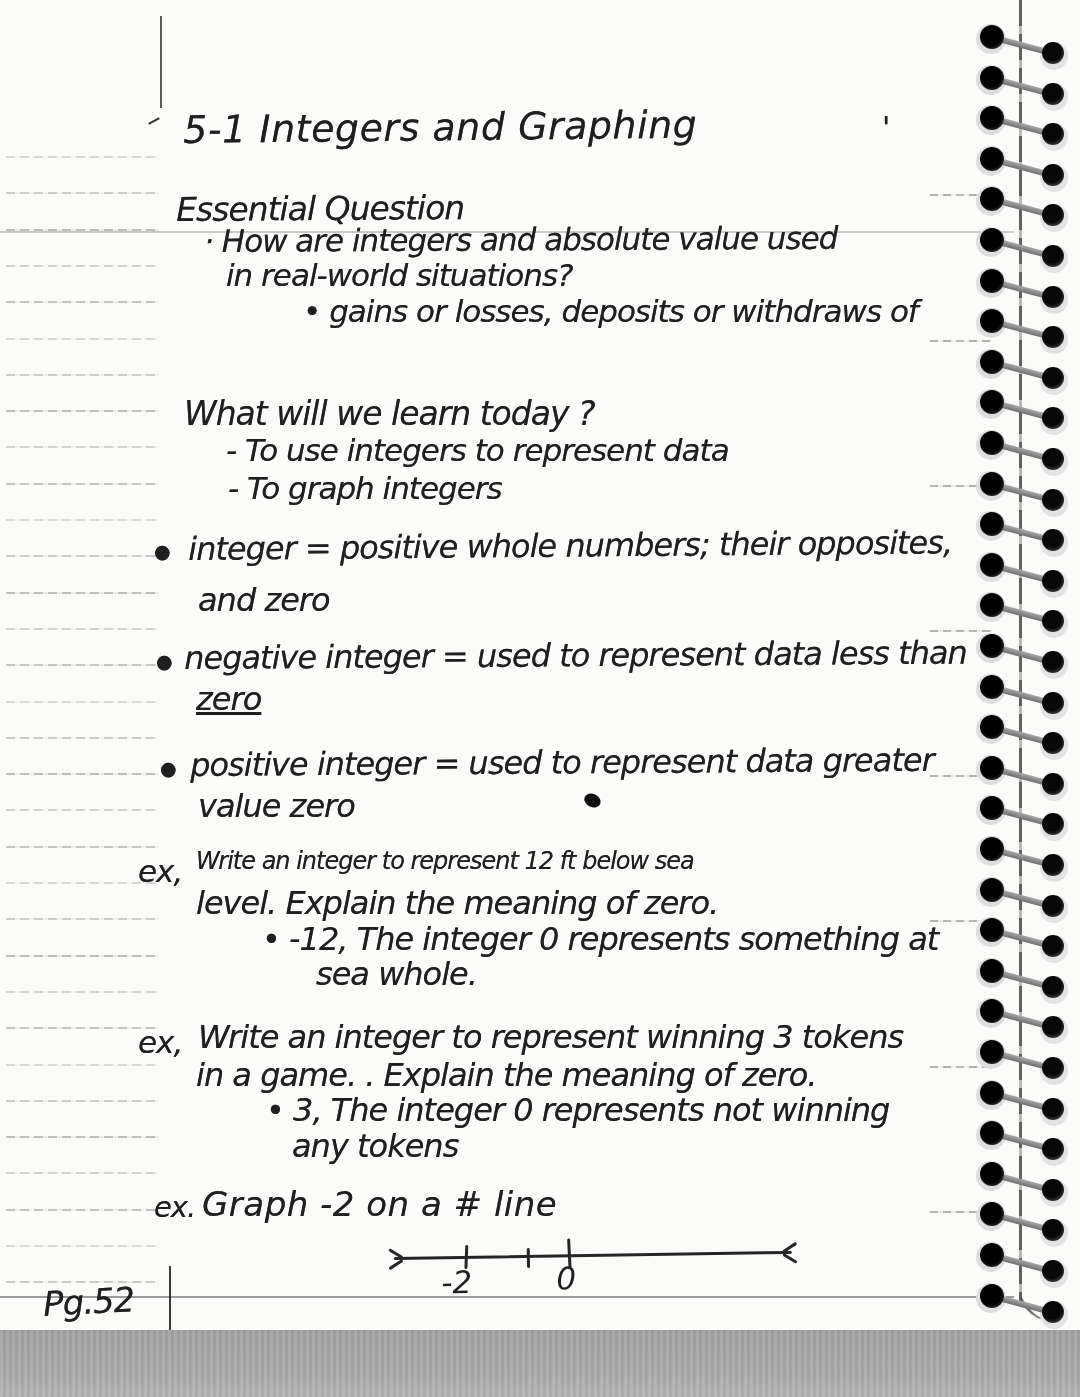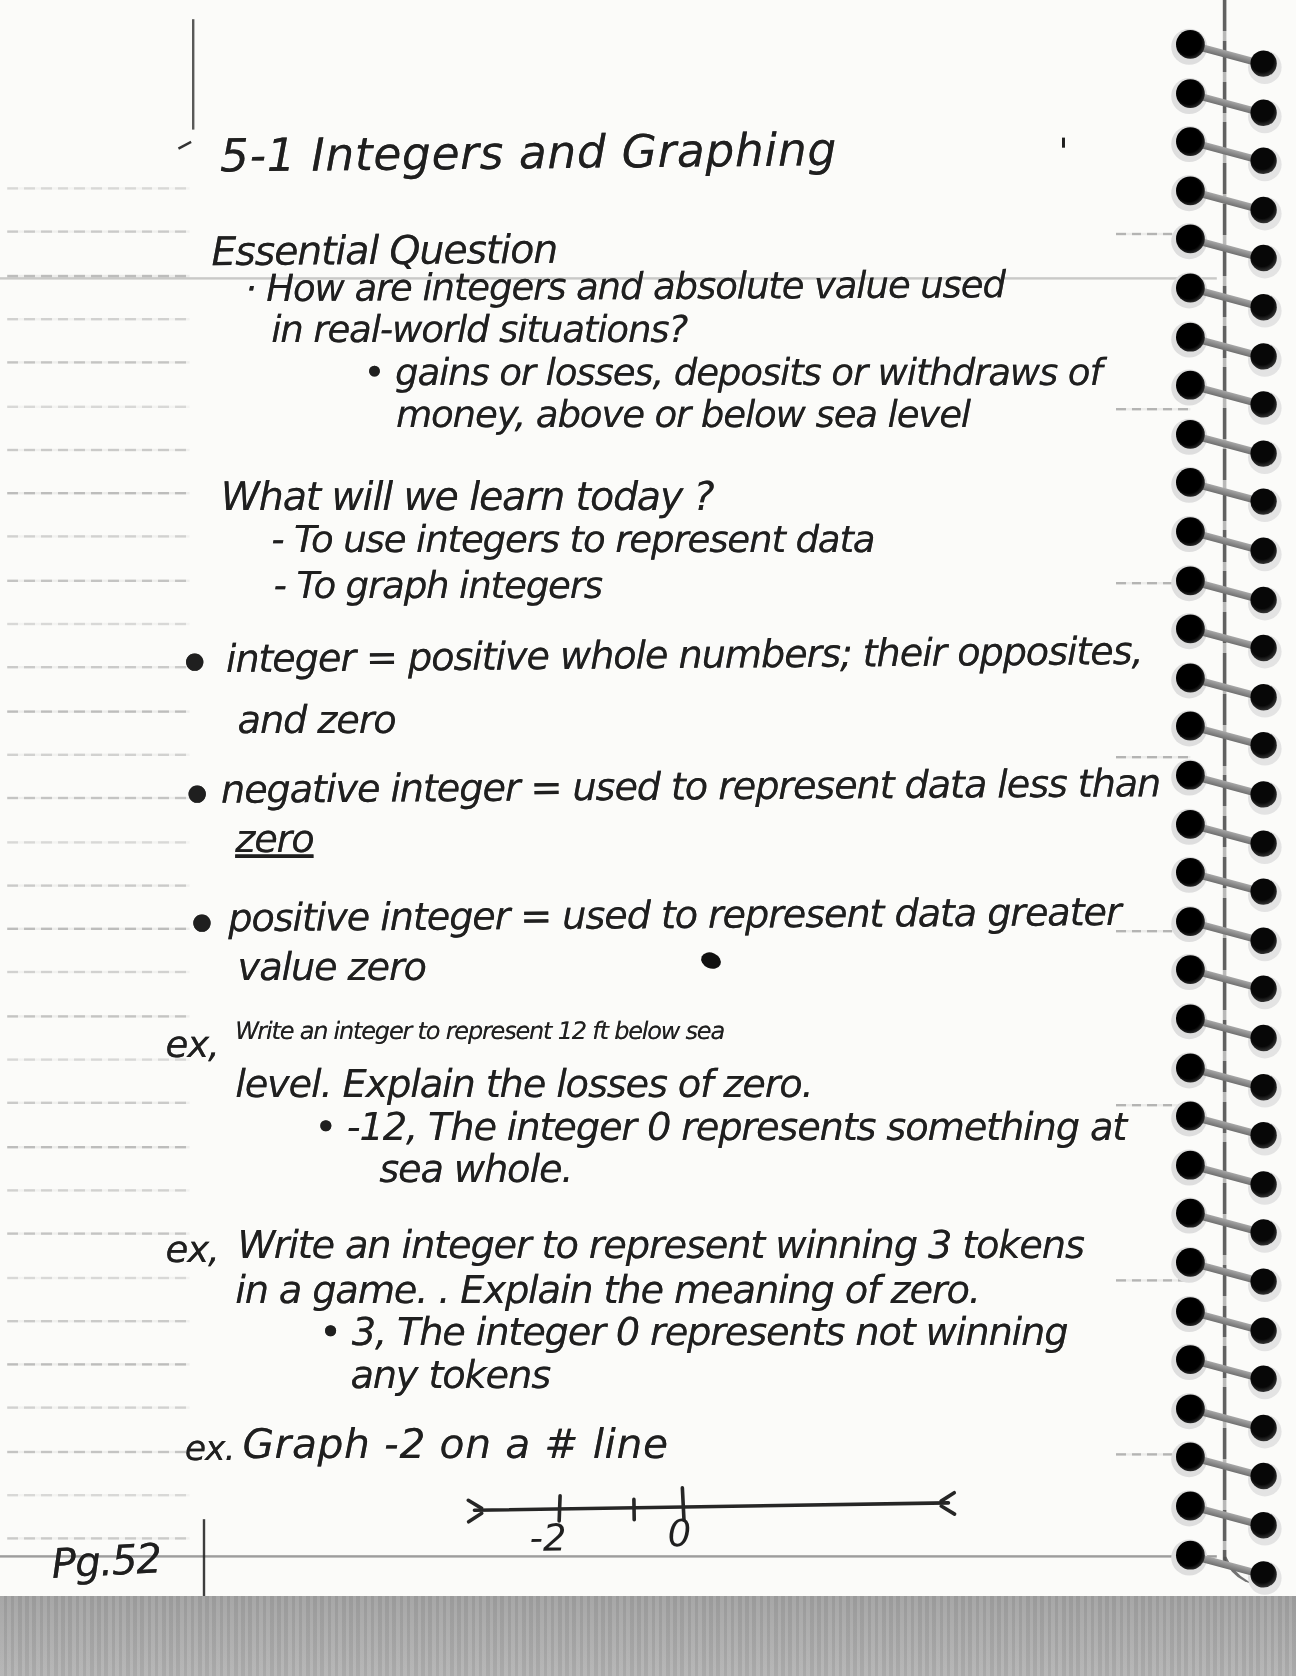--- a/index.html
+++ b/index.html
@@ -31,21 +31,21 @@
   #hw-d1-line1{left:188px;top:530px;font-size:32px;transform:rotate(-.5deg);}
   #hw-d1-line2{left:198px;top:581px;font-size:32px;}
   #hw-d2-bullet{left:156px;top:650px;}
   #hw-d2-line1{left:184px;top:639px;font-size:32px;transform:rotate(-.4deg);}
   #hw-d2-line2{left:196px;top:680px;font-size:32px;text-decoration:underline;}
   #hw-d3-bullet{left:160px;top:757px;}
   #hw-d3-line1{left:190px;top:746px;font-size:32px;transform:rotate(-.4deg);}
   #hw-d3-line2{left:198px;top:787px;font-size:32px;}
   #ink-blot{position:absolute;left:584px;top:794px;width:17px;height:13px;background:#101010;border-radius:50%;transform:rotate(24deg);}
   #hw-ex1-label{left:138px;top:853px;}
-  #hw-ex1-line1{left:196px;top:847px;font-size:20px;}
+  #hw-ex1-line1{left:196px;top:847px;font-size:24px;}
   #hw-ex1-line2{left:196px;top:884px;font-size:32px;}
   #hw-ex1-answer1{left:262px;top:920px;font-size:32px;}
   #hw-ex1-answer2{left:316px;top:955px;font-size:32px;}
   #hw-ex2-label{left:138px;top:1024px;}
   #hw-ex2-line1{left:198px;top:1018px;font-size:32px;}
   #hw-ex2-line2{left:196px;top:1056px;font-size:32px;}
   #hw-ex2-answer1{left:266px;top:1091px;font-size:32px;}
   #hw-ex2-answer2{left:292px;top:1127px;font-size:32px;}
   #hw-ex3-label{left:154px;top:1190px;font-size:29px;}
   #hw-ex3-line1{left:202px;top:1184px;font-size:34px;letter-spacing:.5px;}
@@ -157,21 +157,20 @@
   <div id="margin-line-bottom"></div>
 
   <div class="hw" id="hw-title">5-1 Integers and Graphing</div>
   <div id="hw-title-tick"></div>
   <div class="hw" id="hw-corner-mark">'</div>
 
   <div class="hw" id="hw-eq-heading">Essential Question</div>
   <div class="hw" id="hw-eq-line1">· How are integers and absolute value used</div>
   <div class="hw" id="hw-eq-bullet1">• gains or losses, deposits or withdraws of</div>
   <div class="hw" id="hw-eq-line2">in real-world situations?</div>
-  <div class="hw" id="hw-eq-bullet2">money, above or below sea level</div>
 
   <div class="hw" id="hw-today-heading">What will we learn today ?</div>
   <div class="hw" id="hw-today-item2">- To graph integers</div>
   <div class="hw" id="hw-today-item1">- To use integers to represent data</div>
 
   <div class="hw def-bullet" id="hw-d1-bullet">●</div>
   <div class="hw" id="hw-d1-line1">integer = positive whole numbers; their opposites,</div>
   <div class="hw" id="hw-d1-line2">and zero</div>
 
   <div class="hw def-bullet" id="hw-d2-bullet">●</div>
@@ -179,21 +178,21 @@
   <div class="hw" id="hw-d2-line2">zero</div>
 
   <div class="hw def-bullet" id="hw-d3-bullet">●</div>
   <div class="hw" id="hw-d3-line1">positive integer = used to represent data greater</div>
   <div class="hw" id="hw-d3-line2">value zero</div>
 
   <div id="ink-blot"></div>
 
   <div class="hw" id="hw-ex1-label">ex,</div>
   <div class="hw" id="hw-ex1-line1">Write an integer to represent 12 ft below sea</div>
-  <div class="hw" id="hw-ex1-line2">level. Explain the losses of zero.</div>
+  <div class="hw" id="hw-ex1-line2">level. Explain the meaning of zero.</div>
   <div class="hw" id="hw-ex1-answer1">• -12, The integer 0 represents something at</div>
   <div class="hw" id="hw-ex1-answer2">sea whole.</div>
 
   <div class="hw" id="hw-ex2-label">ex,</div>
   <div class="hw" id="hw-ex2-line1">Write an integer to represent winning 3 tokens</div>
   <div class="hw" id="hw-ex2-line2">in a game. . Explain the meaning of zero.</div>
   <div class="hw" id="hw-ex2-answer1">• 3, The integer 0 represents not winning</div>
   <div class="hw" id="hw-ex2-answer2">any tokens</div>
 
   <div class="hw" id="hw-ex3-label">ex.</div>

